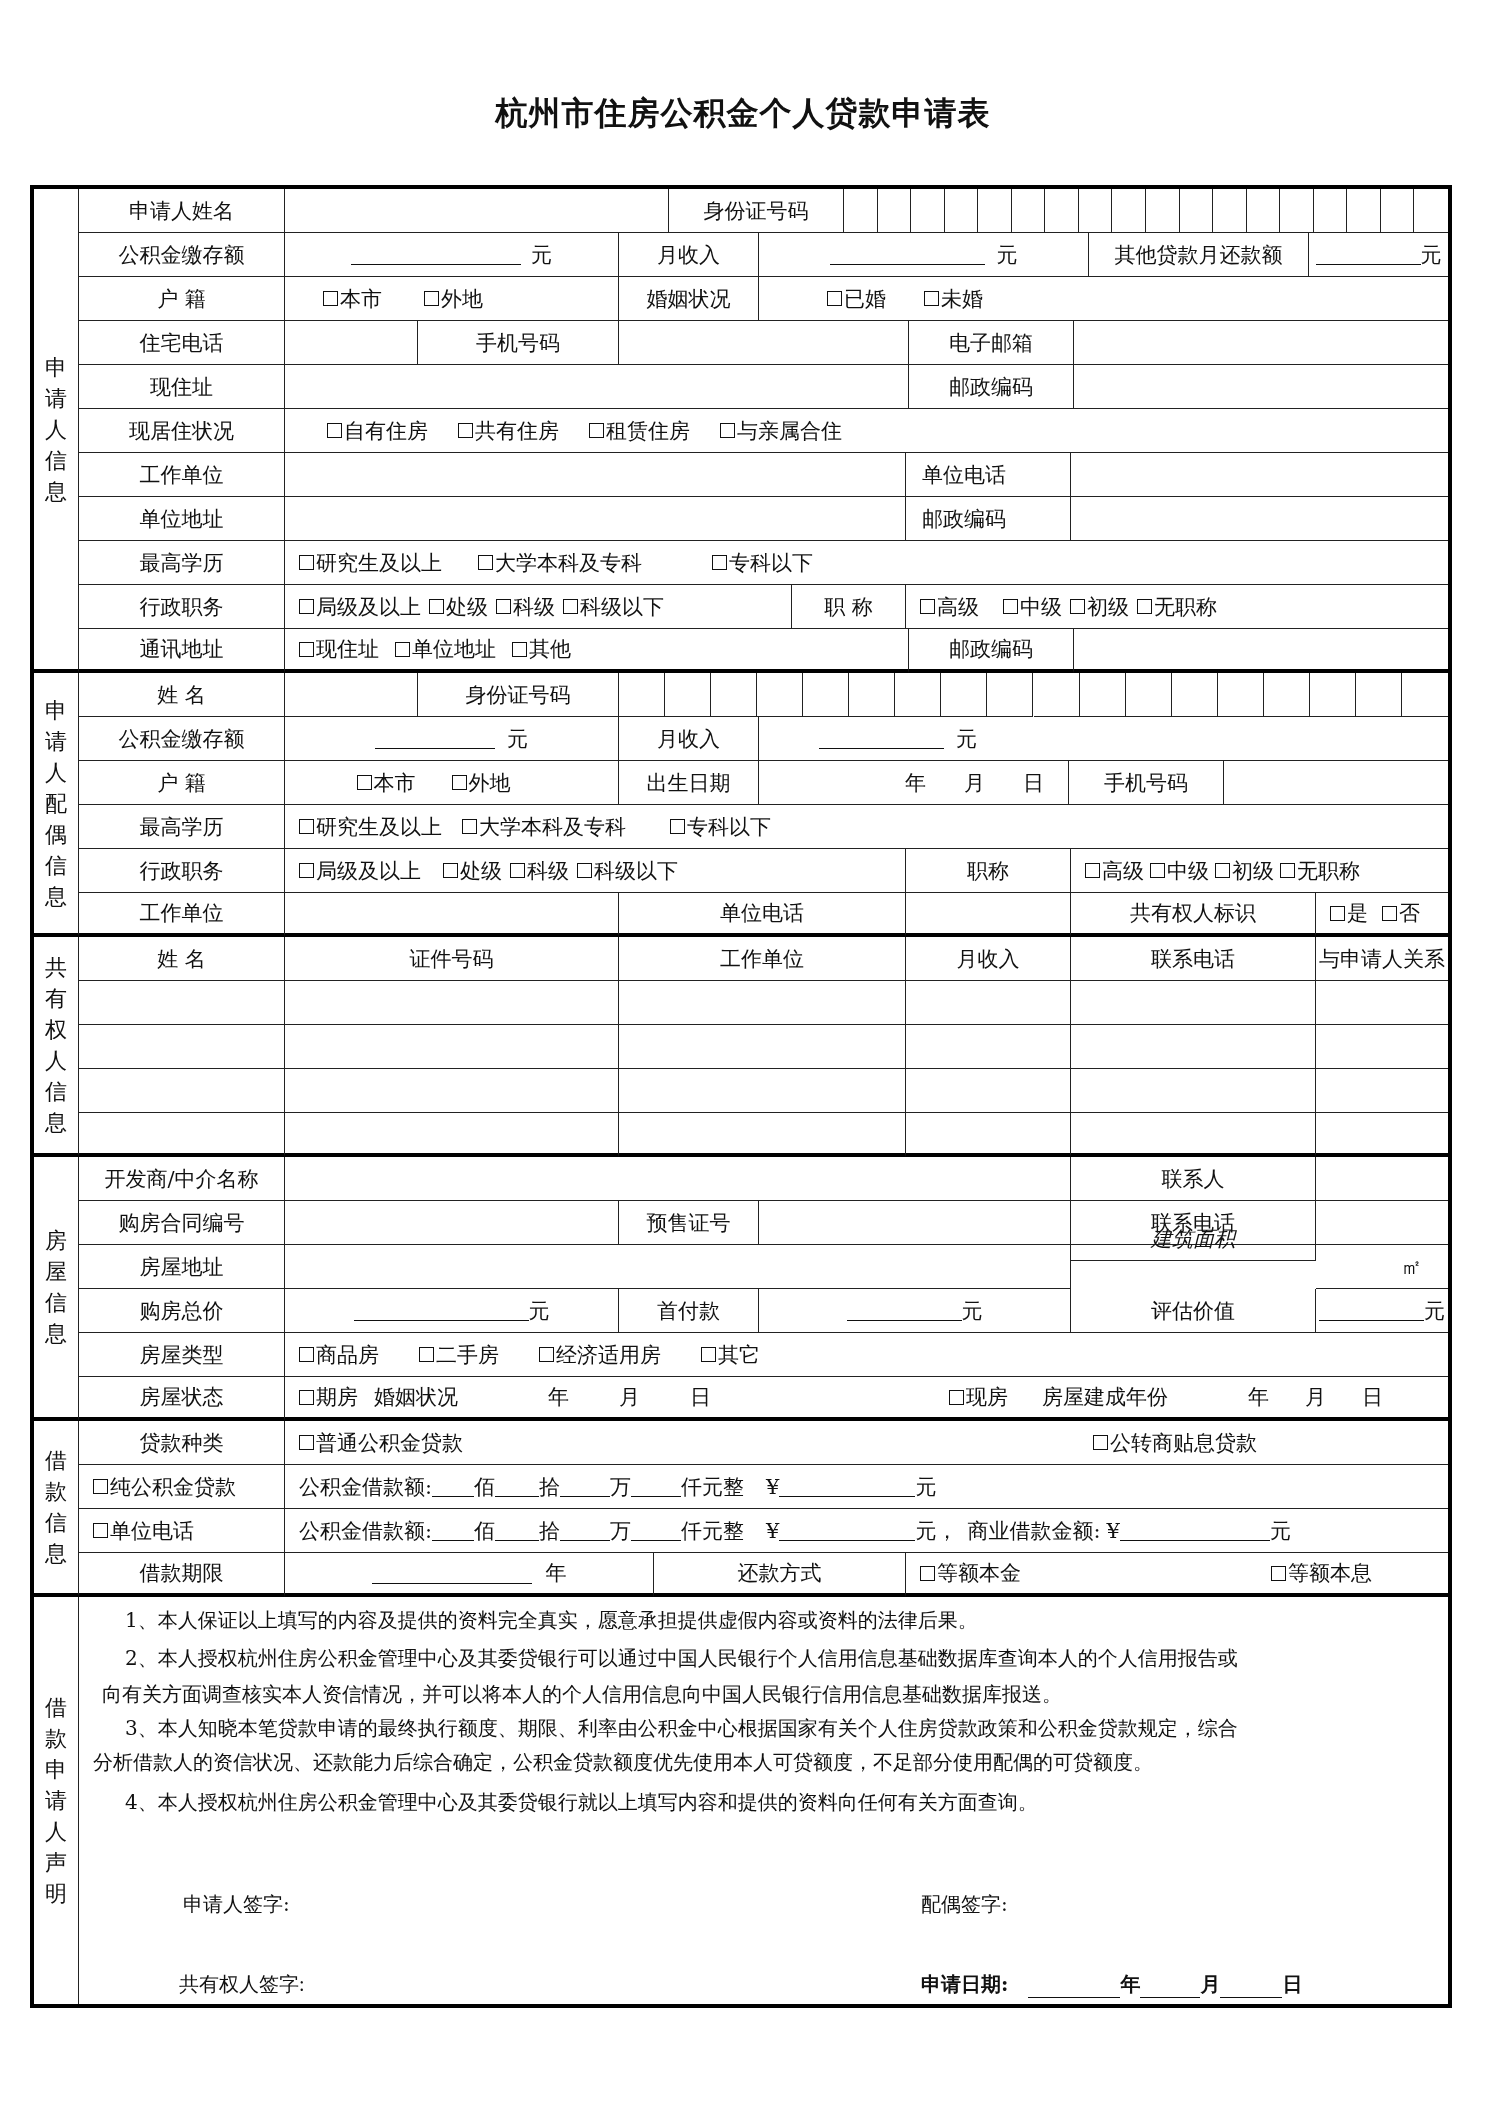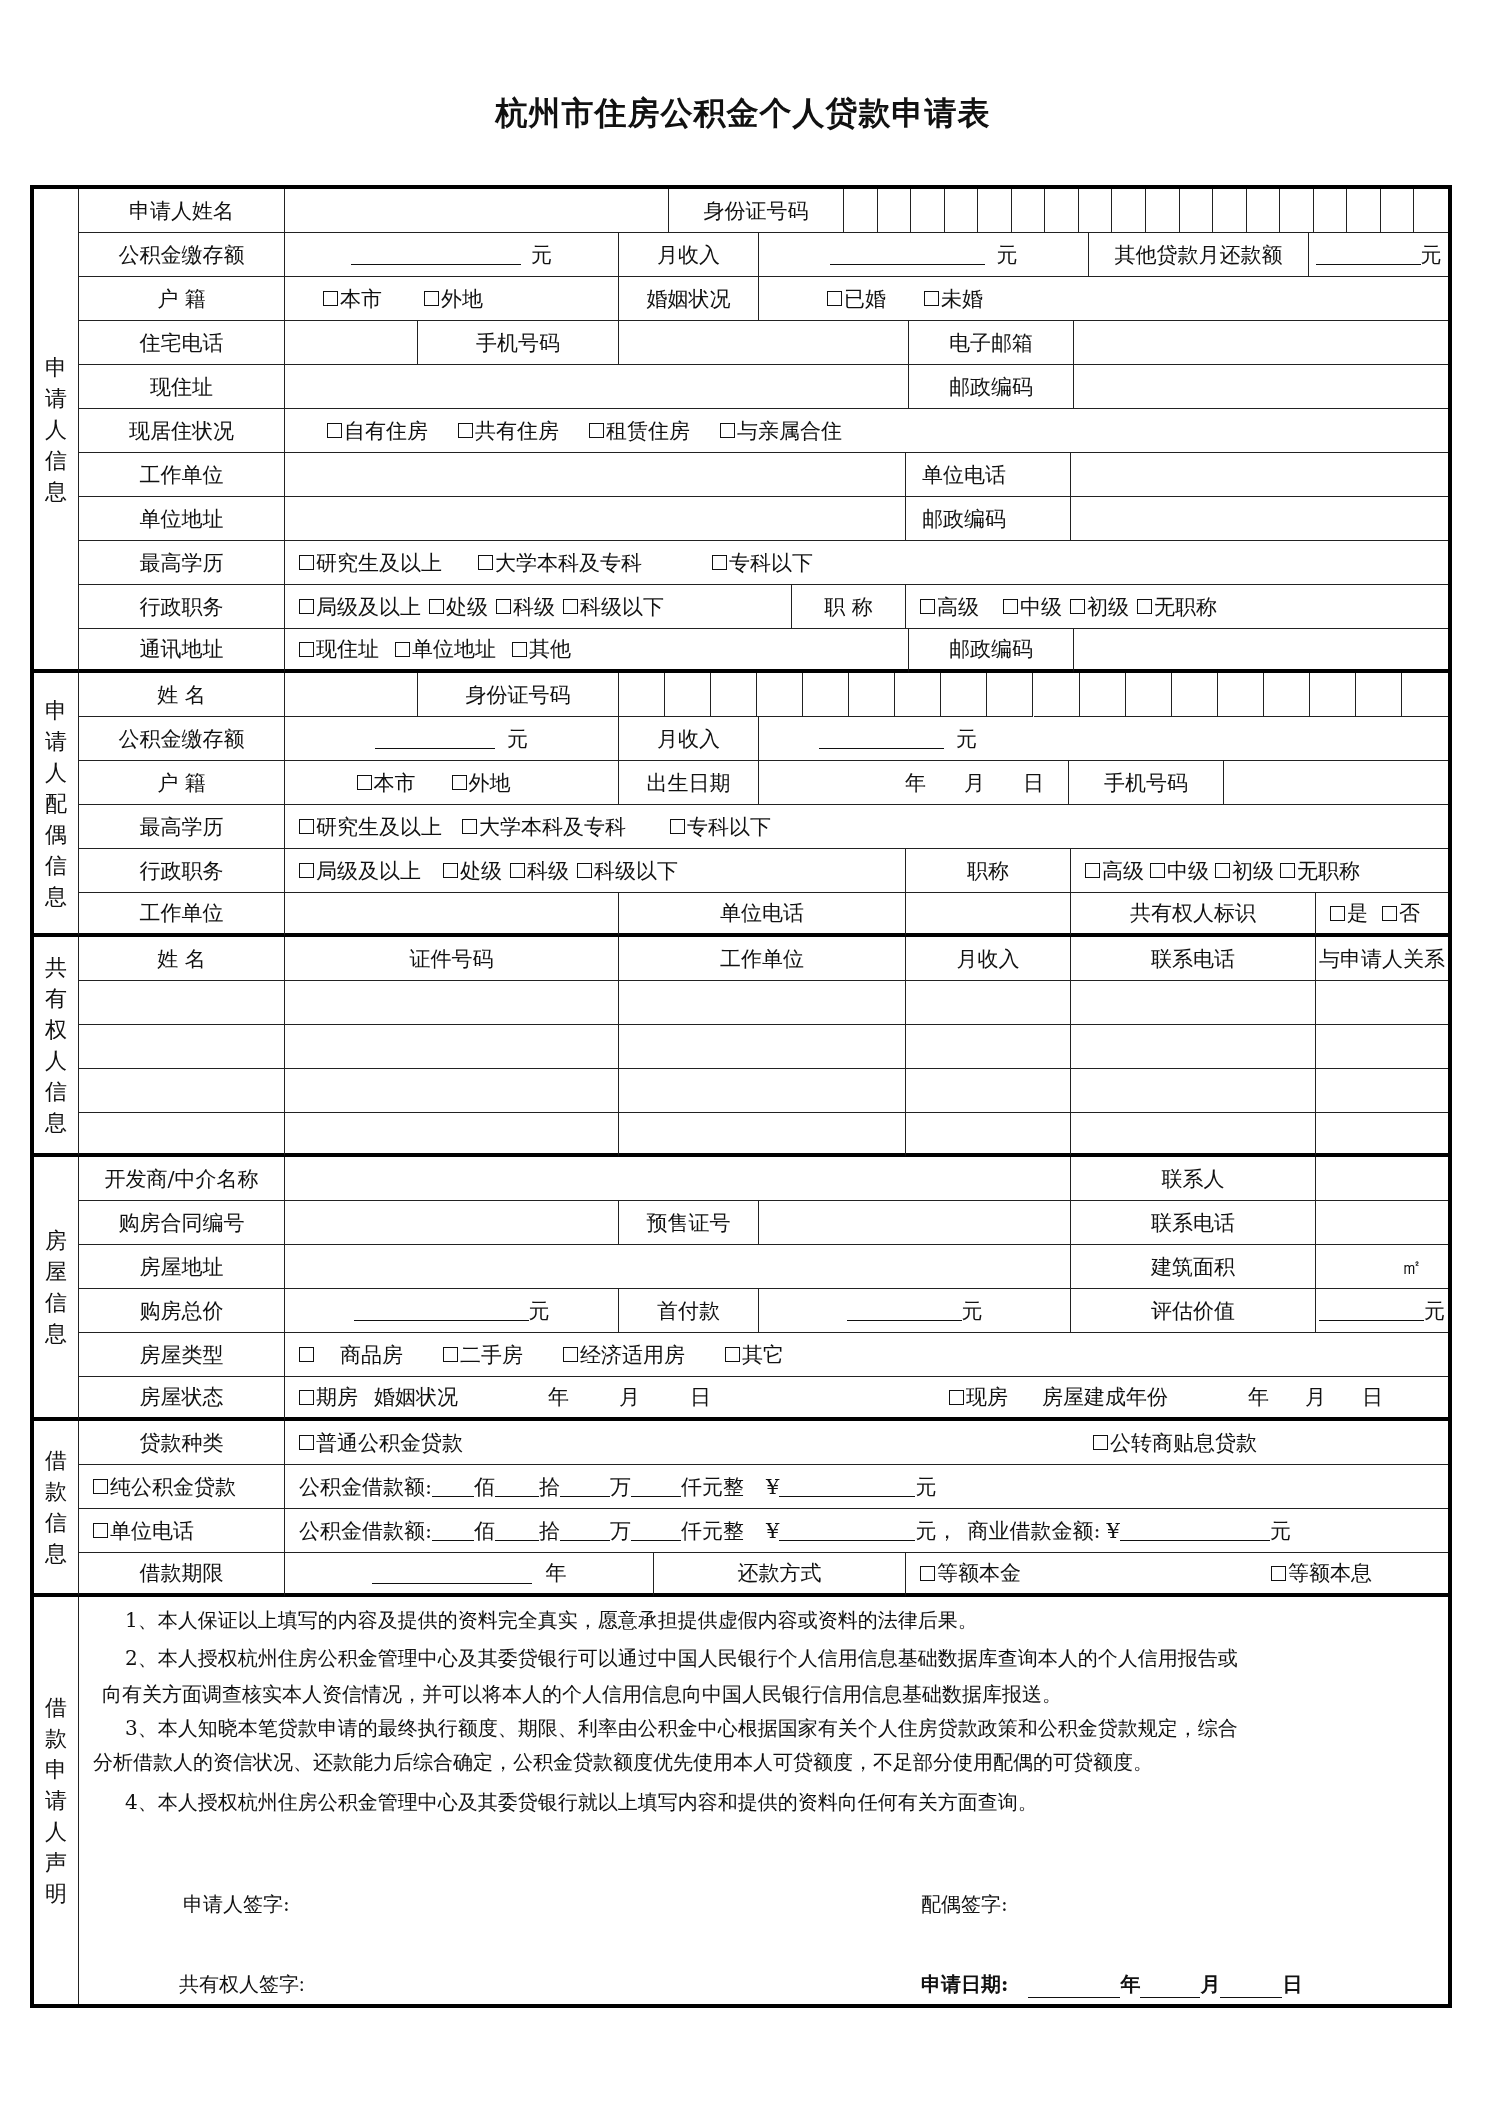--- a/index.html
+++ b/index.html
@@ -470,21 +470,21 @@
     </div>
     <div class="c " style="left: 725px; top: 1012px; width: 312px; height: 44px;"></div>
     <div class="c ctr" style="left: 1037px; top: 1012px; width: 245px; height: 44px;">
       <span>联系电话</span>
     </div>
     <div class="c nor" style="left: 1282px; top: 1012px; width: 132px; height: 44px;"></div>
     <div class="c ctr" style="left: 45px; top: 1056px; width: 206px; height: 44px;">
       <span>房屋地址</span>
     </div>
     <div class="c " style="left: 251px; top: 1056px; width: 786px; height: 44px;"></div>
-    <div class="c ctr" style="left: 1037px; top: 1056px; width: 245px; height: 44px;">
+    <div class="c ctr" style="left: 1037px; top: 1028px; width: 245px; height: 44px; font-style: italic;">
       <span>建筑面积</span>
     </div>
     <div class="c rgt nor" style="left: 1282px; top: 1056px; width: 132px; height: 44px; padding-right: 26px;">
       <span>㎡</span>
     </div>
     <div class="c ctr" style="left: 45px; top: 1100px; width: 206px; height: 44px;">
       <span>购房总价</span>
     </div>
     <div class="c ctr" style="left: 251px; top: 1100px; width: 334px; height: 44px;">
       <span class="ul" style="width: 175px;"></span>
@@ -501,21 +501,21 @@
       <span>评估价值</span>
     </div>
     <div class="c ctr nor" style="left: 1282px; top: 1100px; width: 132px; height: 44px;">
       <span class="ul" style="width: 105px;"></span>
       <span>元</span>
     </div>
     <div class="c ctr" style="left: 45px; top: 1144px; width: 206px; height: 44px;">
       <span>房屋类型</span>
     </div>
     <div class="c lft nor" style="left: 251px; top: 1144px; width: 1163px; height: 44px;">
-      <span class="opt" style="margin-right: 40px; gap: 24px;">
+      <span class="opt" style="margin-right: 40px;">
         <span class="cb"></span>
         <span>商品房</span>
       </span>
       <span class="opt" style="margin-right: 40px;">
         <span class="cb"></span>
         <span>二手房</span>
       </span>
       <span class="opt" style="margin-right: 40px;">
         <span class="cb"></span>
         <span>经济适用房</span>

